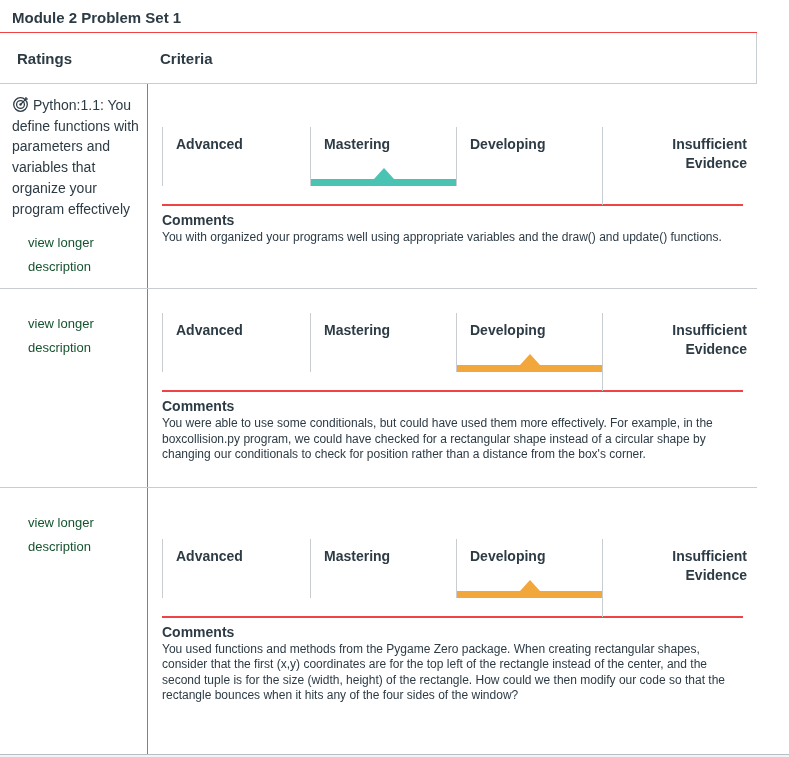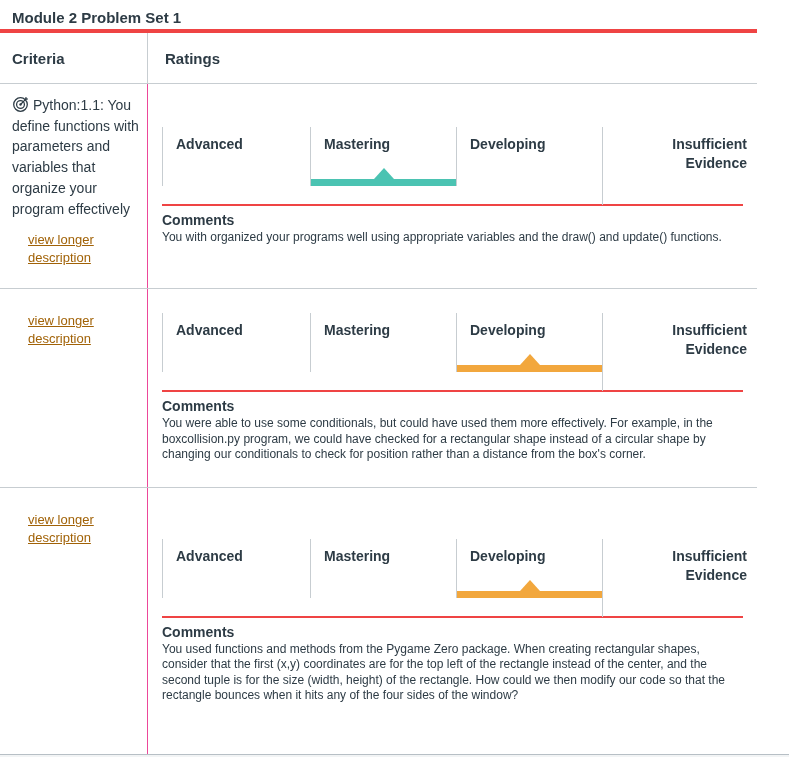--- a/index.html
+++ b/index.html
@@ -2,39 +2,39 @@
 <html><head>
 <meta charset="utf-8">
 <style>
   * { margin:0; padding:0; box-sizing:border-box; }
   html,body { width:789px; height:757px; background:#fff; overflow:hidden; }
   body { font-family:"Liberation Sans", sans-serif; color:#2D3B45; }
 
   .rubric { width:757px; }
 
   .title-bar { height:33px; padding:9px 0 0 12px; font-size:15px; font-weight:700;
-               border-bottom:4px solid #ef4444; }
+               border-bottom:1px solid #ef4444; }
 
   .header-row { display:grid; grid-template-columns:148px 1fr; height:51px;
                 border-bottom:1px solid #C7CDD1; }
   .header-row .hcell { font-size:15px; font-weight:700; padding-top:17px; }
   .hcell.crit { padding-left:12px; border-right:1px solid #C7CDD1; }
   .hcell.rate { padding-left:17px; }
 
   .row { display:grid; grid-template-columns:148px 1fr; border-bottom:1px solid #C7CDD1; }
   .row.h1 { height:205px; }
   .row.h2 { height:199px; }
   .row.h3 { height:266px; border-bottom:none; }
 
   .criteria-cell { border-right:1px solid #ec4899; padding:11px 8px 0 12px; }
   .crit-text { font-size:14px; line-height:20.7px; }
   .crit-text svg { vertical-align:-3px; margin-right:4px; }
   .longdesc { display:inline-block; margin:12px 0 0 16px; width:102px;
-              font-size:13px; line-height:18px; color:#a16207;
-              text-decoration:underline; cursor:pointer; }
+              font-size:13px; line-height:24px; color:#14532d;
+              cursor:pointer; }
 
   .ratings-area { display:flex; flex-direction:column; justify-content:center;
                   padding-left:14px; }
   .ratings-strip { display:grid; grid-template-columns:148px 146px 146px 1fr; height:59px; }
   .rating-cell { position:relative; border-left:1px solid #C7CDD1;
                  padding:8px 10px 0 13px; font-size:14px; font-weight:700;
                  line-height:19px; }
   .rating-cell:last-child { border-left:none;text-align:right; }
   .rating-cell:last-child::before { content:''; position:absolute; left:0; top:0;
                  width:1px; height:calc(100% + 19px); background:#C7CDD1; }
@@ -53,22 +53,22 @@
   .bottom-strip { width:789px; height:3px; background:#F2F4F5; border-top:1px solid #B7BFC5; }
 </style>
 </head>
 <body>
 
 <div class="rubric">
 
   <div class="title-bar">Module 2 Problem Set 1</div>
 
   <div class="header-row">
+    <div class="hcell rate">Ratings</div>
     <div class="hcell crit">Criteria</div>
-    <div class="hcell rate">Ratings</div>
   </div>
 
   <div class="row h1">
     <div class="criteria-cell">
       <div class="crit-text">
         <svg width="17" height="17" viewBox="0 0 20 20">
           <circle cx="10" cy="10" r="8" fill="none" stroke="#2D3B45" stroke-width="1.5"></circle>
           <circle cx="10" cy="10" r="4.6" fill="none" stroke="#2D3B45" stroke-width="1.5"></circle>
           <circle cx="10" cy="10" r="1.4" fill="#2D3B45"></circle>
           <path d="M10 10 L16 4 M16 4 L16.6 1.4 M16 4 L18.6 3.4" fill="none" stroke="#2D3B45" stroke-width="1.5"></path>

